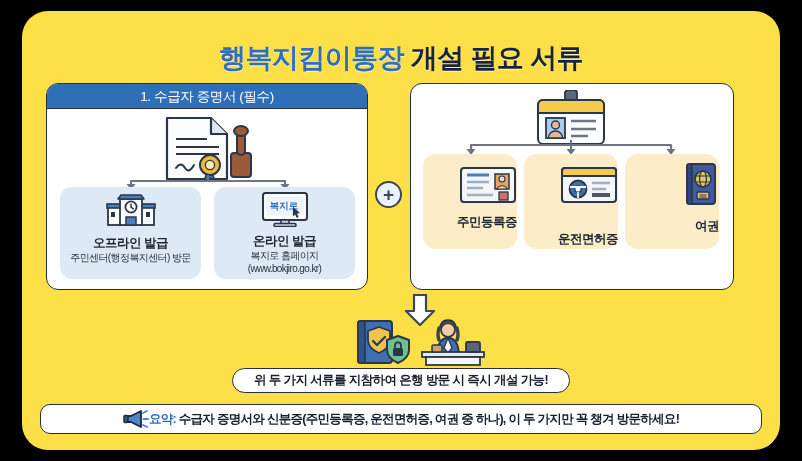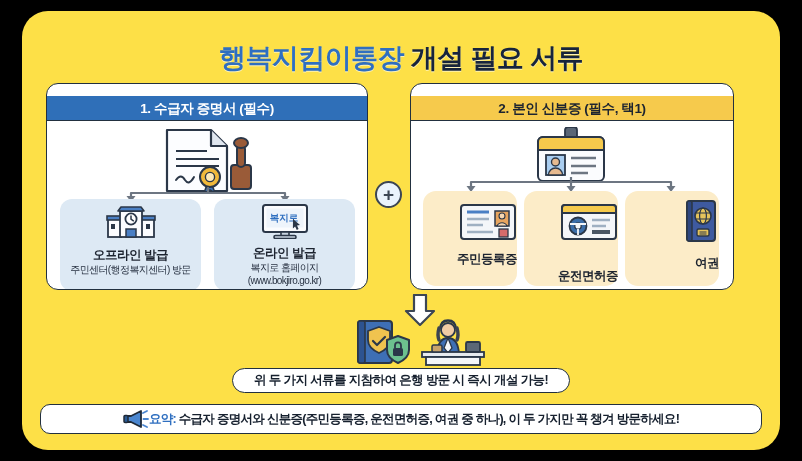--- a/index.html
+++ b/index.html
@@ -48,24 +48,23 @@
     overflow: hidden;
   }
   .panel-left  { left: 24px;  top: 72px; width: 322px; height: 207px; }
   .panel-right { left: 388px; top: 72px; width: 324px; height: 207px; }
 
   .panel-head {
     height: 25px;
     line-height: 25px;
     text-align: center;
     font-size: 13.5px;
-    font-weight: bold;
+    font-weight: normal;
     letter-spacing: -0.4px;
     border-bottom: 1.6px solid #22303f;
-    margin-top: 12px;
   }
   .head-blue   { background: #2f6fb8; color: #ffffff; }
   .head-yellow { background: #f6ca4c; color: #1d2430; }
 
   .panel-body { position: relative; height: 180px; }
 
   
   .subcard {
     position: absolute;
     background: #dde9f4;
@@ -230,21 +229,20 @@
           <div class="sub-sub">복지로 홈페이지</div>
           <div class="sub-sub">(www.bokjiro.go.kr)</div>
         </div>
 
       </div>
     </div>
 
     <div class="plus">+</div>
 
     <div class="panel panel-right">
-      <div class="panel-head head-yellow">2. 본인 신분증 (필수, 택1)</div>
       <div class="panel-body">
 
         <svg class="svg-abs" style="left:122px; top:6px;" width="76" height="58" viewBox="0 0 76 58">
           <rect x="32" y="0" width="12" height="14" rx="3" fill="#5b6776" stroke="#2b3748" stroke-width="1.8"></rect>
           <rect x="5" y="10" width="66" height="44" rx="5" fill="#fbfcfe" stroke="#2b3748" stroke-width="2"></rect>
           <path d="M5 15 a5 5 0 0 1 5 -5 h56 a5 5 0 0 1 5 5 v8 h-66z" fill="#f6ca4c" stroke="#2b3748" stroke-width="2"></path>
           <rect x="13" y="28" width="19" height="20" fill="#a9cdf0" stroke="#2b3748" stroke-width="1.8"></rect>
           <circle cx="22.5" cy="35" r="4" fill="#e6b98f" stroke="#2b3748" stroke-width="1.4"></circle>
           <path d="M15.5 48 a7 7 0 0 1 14 0z" fill="#e6b98f" stroke="#2b3748" stroke-width="1.4"></path>
           <line x1="38" y1="31" x2="63" y2="31" stroke="#6d7682" stroke-width="2.4"></line>

